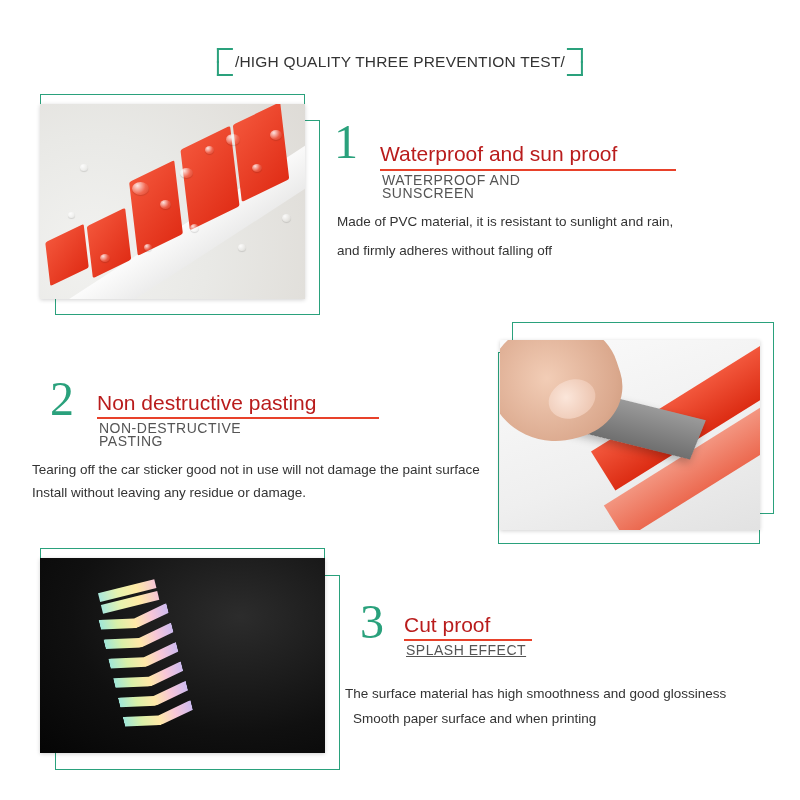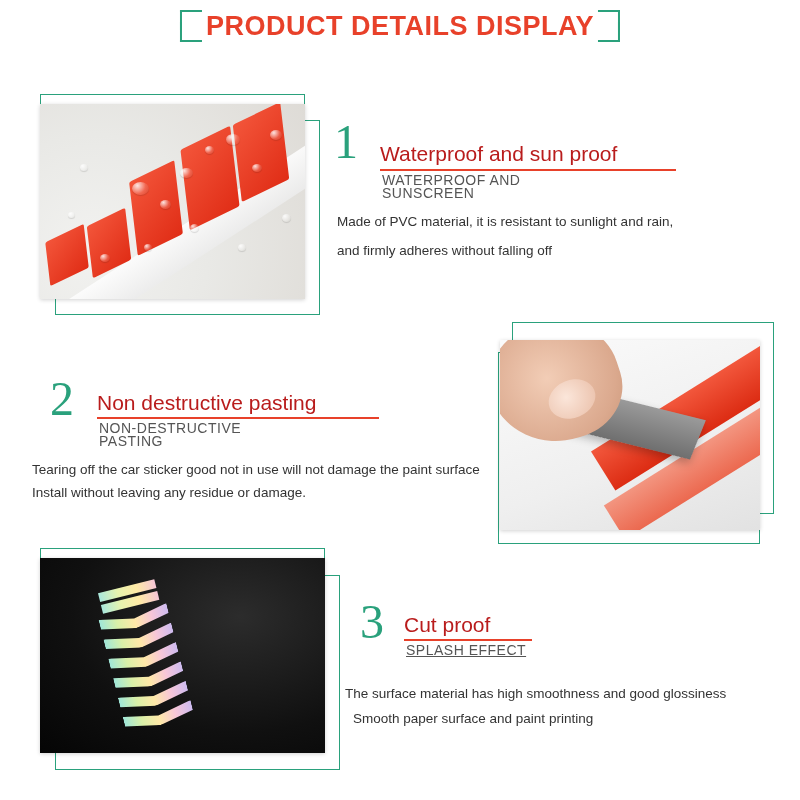--- a/index.html
+++ b/index.html
@@ -224,28 +224,28 @@
     color: #333;
     white-space: nowrap;
     line-height: 20px;
   }
 </style>
 </head>
 <body>
 
 <div class="header">
 
-  <div class="header-title-wrap">
-    <span class="corner tl"></span>
-    <span class="corner tr"></span>
-    <span class="corner bl"></span>
-    <span class="corner br"></span>
-    <div class="header-title">PRODUCT DETAILS DISPLAY</div>
+
+  <div class="header-sub-wrap">
+    <span class="sub-corner tl"></span>
+    <span class="sub-corner tr"></span>
+    <span class="sub-corner bl"></span>
+    <span class="sub-corner br"></span>
+    <div class="header-sub">/HIGH QUALITY THREE PREVENTION TEST/</div>
   </div>
-
 </div>
 
 <div class="photo-frame">
   <div class="frame-outline" style="left:40px; top:94px; width:265px; height:195px;"></div>
   <div class="frame-outline" style="left:55px; top:120px; width:265px; height:195px;"></div>
   <div class="photo" id="photo1">
     <div class="p1-bg"></div>
     <div class="p1-band"></div>
     <div class="chev" style="left:10px;top:125px;width:34px;height:52px;"></div>
     <div class="chev" style="left:52px;top:108px;width:34px;height:62px;"></div>
@@ -314,13 +314,13 @@
       <div class="holo-seg" style="top:128px;"></div>
     </div>
   </div>
 </div>
 
 <div class="num" style="left:360px; top:598px;">3</div>
 <div class="head-line" style="left:404px; top:613px;">Cut proof</div>
 <div class="underline" style="left:404px; top:639px; width:128px;"></div>
 <div class="sub-small" style="left:406px; top:644px;text-decoration:underline;">SPLASH EFFECT</div>
 <div class="body-line" style="left:345px; top:684px;">The surface material has high smoothness and good glossiness</div>
-<div class="body-line" style="left:353px; top:709px;">Smooth paper surface and paint printing</div>
+<div class="body-line" style="left:353px; top:709px;">Smooth paper surface and when printing</div>
 
 </body></html>

